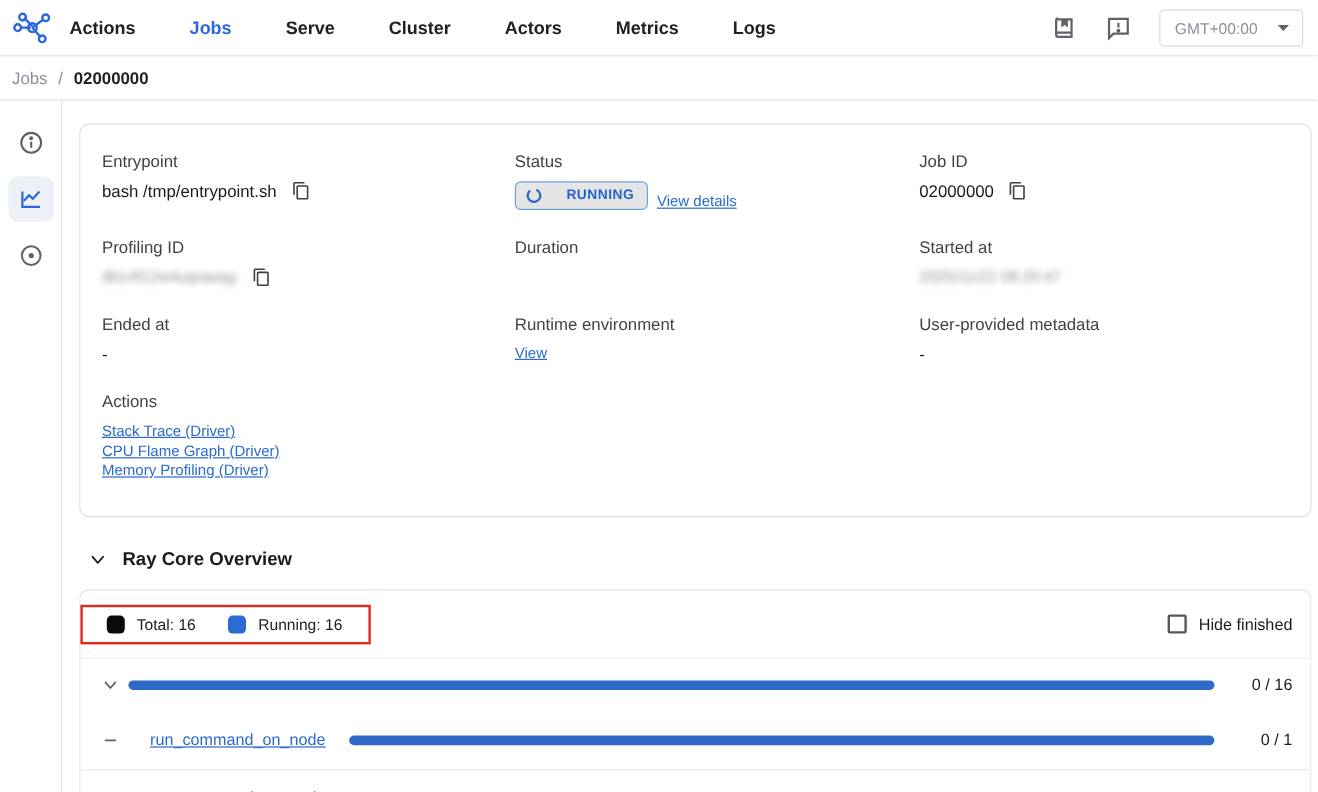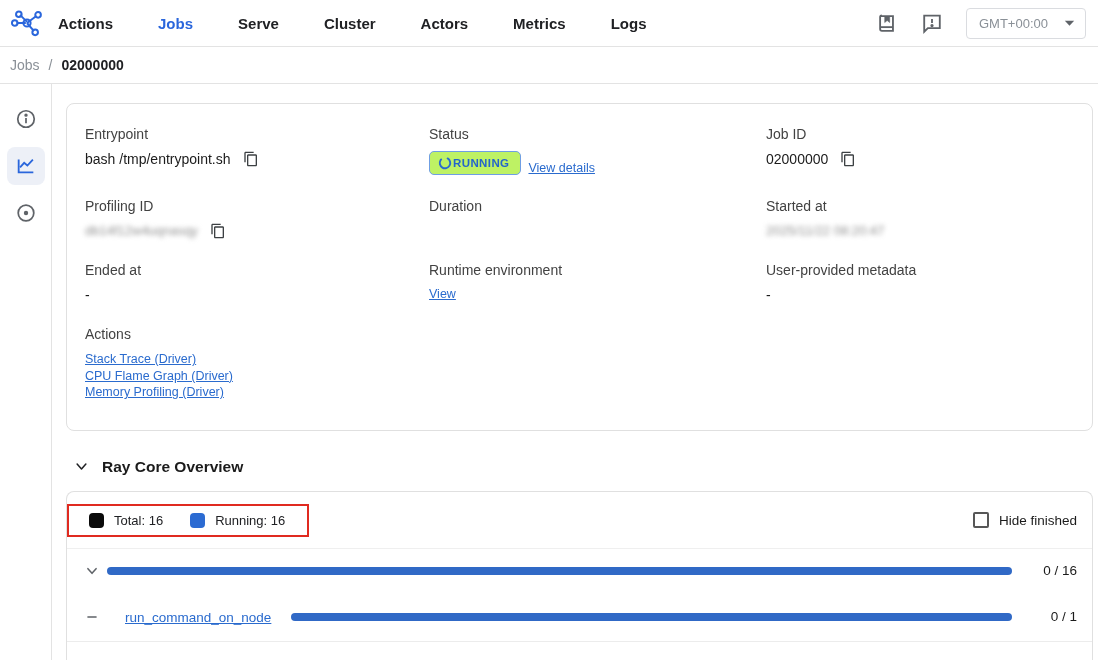--- a/index.html
+++ b/index.html
@@ -41,22 +41,22 @@
   .card { border:1px solid #e0e0e0; border-radius:8px; background:#fff; }
   .job-card { padding:22px 18px 6px 18px; }
   .grid { display:grid; grid-template-columns:344px 337px 1fr; }
   .field { margin-bottom:23px; }
   .field-label { font-size:14px; color:#424242; margin-bottom:9px; }
   .field-value { font-size:14px; color:#1b1b1b; display:flex; gap:12px; }
   .blurred { filter:blur(2.6px); color:#8f8f8f; font-size:13px; }
   .copy-icon { width:16px; height:16px; color:#3c4043; cursor:pointer; flex:0 0 auto; }
 
   .status-line { display:flex; align-items:flex-end; gap:7px; }
-  .badge { display:inline-flex; align-items:center; gap:1px; padding:4px 11px 4px 8px;
-           border:1.5px solid #6f9ee4; background:#bef264; border-radius:5px;
+  .badge { display:inline-flex; align-items:center; gap:20px; padding:4px 11px 4px 8px;
+           border:1.5px solid #6f9ee4; background:#e5e5e5; border-radius:5px;
            color:#2465cb; font-size:11.5px; font-weight:600; letter-spacing:.4px; }
   .spinner { width:14px; height:14px; }
   a.lnk { color:#2a6bce; font-size:12.5px; text-decoration:underline; cursor:pointer; }
   .actions-list { display:flex; flex-direction:column; }
   .actions-list a { line-height:16.5px; width:fit-content; }
 
   
   .section-head { display:flex; align-items:center; gap:13px; margin:27px 0 15px 0; padding-left:8px; }
   .section-head svg { width:15px; height:15px; color:#202124; cursor:pointer; }
   .section-title { font-size:15.5px; font-weight:700; color:#1b1b1b; }

